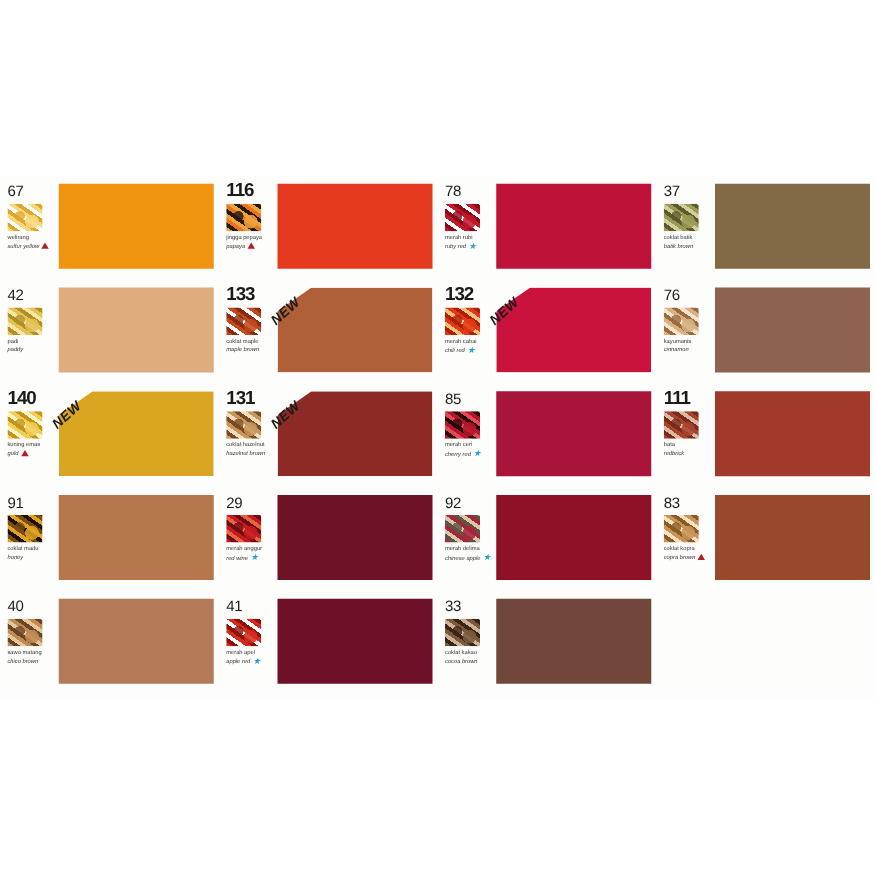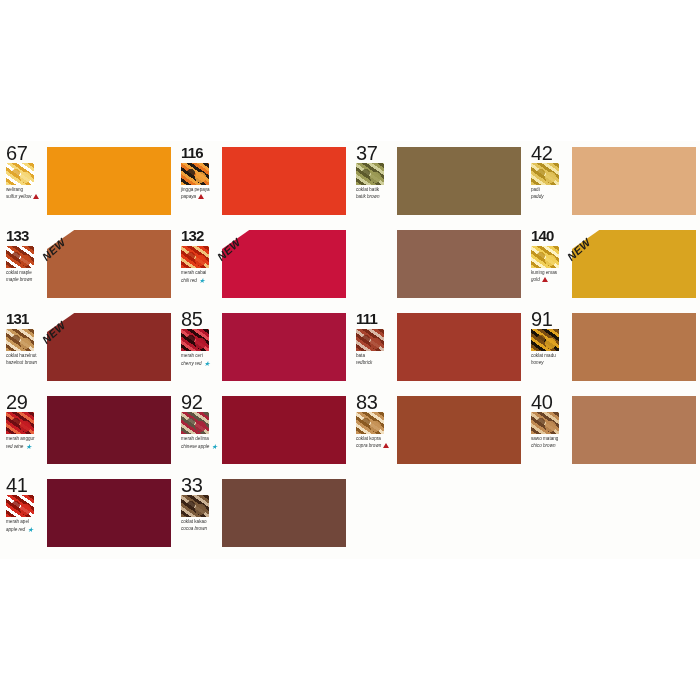--- a/index.html
+++ b/index.html
@@ -56,21 +56,21 @@
 
   .cell-info {
     position: absolute;
     left: 6px;
     top: 4px;
     width: 40px;
     height: 76px;
   }
 
   .code {
-    font-size: 20px;
+    font-size: 12px;
     line-height: 16px;
     font-weight: 400;
     color: #1a1a1a;
     letter-spacing: -0.3px;
     font-family: "Liberation Sans", sans-serif;
   }
   .code.wide { font-size: 15px; letter-spacing: -0.8px; font-weight: bold; }
 
   .thumb {
     width: 28px;
@@ -165,20 +165,34 @@
             </div>
             <div class="names">
               <div class="name-id">jingga pepaya</div>
               <div class="name-en"><span>papaya</span><span class="marker triangle"></span></div>
             </div>
           </div>
           <div class="swatch" style="background: rgb(229, 58, 32);"></div>
         </div>
         <div class="cell">
           <div class="cell-info">
+            <div class="code">78</div>
+            <div class="thumb">
+              <div class="tg" style="background: repeating-linear-gradient(35deg, rgb(193, 24, 44) 0px, rgb(193, 24, 44) 3px, rgb(138, 10, 24) 3px, rgb(138, 10, 24) 6px, rgb(255, 255, 255) 6px, rgb(255, 255, 255) 9px);"></div>
+              <div class="tg" style="background: radial-gradient(circle at 35% 45%, rgba(138, 10, 24, 0.8) 0px, rgba(138, 10, 24, 0.8) 18%, transparent 19%), radial-gradient(circle at 70% 65%, rgba(193, 24, 44, 0.867) 0px, rgba(193, 24, 44, 0.867) 22%, transparent 23%);"></div>
+            </div>
+            <div class="names">
+              <div class="name-id">merah rubi</div>
+              <div class="name-en"><span>ruby red</span><span class="marker star">★</span></div>
+            </div>
+          </div>
+          <div class="swatch" style="background: rgb(190, 18, 56);"></div>
+        </div>
+        <div class="cell">
+          <div class="cell-info">
             <div class="code">37</div>
             <div class="thumb">
               <div class="tg" style="background: repeating-linear-gradient(35deg, rgb(155, 154, 85) 0px, rgb(155, 154, 85) 3px, rgb(92, 90, 44) 3px, rgb(92, 90, 44) 6px, rgb(207, 207, 154) 6px, rgb(207, 207, 154) 9px);"></div>
               <div class="tg" style="background: radial-gradient(circle at 35% 45%, rgba(92, 90, 44, 0.8) 0px, rgba(92, 90, 44, 0.8) 18%, transparent 19%), radial-gradient(circle at 70% 65%, rgba(155, 154, 85, 0.867) 0px, rgba(155, 154, 85, 0.867) 22%, transparent 23%);"></div>
             </div>
             <div class="names">
               <div class="name-id">coklat batik</div>
               <div class="name-en"><span>batik brown</span></div>
             </div>
           </div>
@@ -222,20 +236,31 @@
             </div>
             <div class="names">
               <div class="name-id">merah cabai</div>
               <div class="name-en"><span>chili red</span><span class="marker star">★</span></div>
             </div>
           </div>
           <div class="swatch newcut" style="background: rgb(201, 18, 60);"></div>
           <div class="newbadge">NEW</div>
         </div>
         <div class="cell">
+          <div class="cell-info">
+            <div class="code">76</div>
+            <div class="thumb">
+              <div class="tg" style="background: repeating-linear-gradient(35deg, rgb(214, 177, 132) 0px, rgb(214, 177, 132) 3px, rgb(156, 106, 60) 3px, rgb(156, 106, 60) 6px, rgb(243, 227, 204) 6px, rgb(243, 227, 204) 9px);"></div>
+              <div class="tg" style="background: radial-gradient(circle at 35% 45%, rgba(156, 106, 60, 0.8) 0px, rgba(156, 106, 60, 0.8) 18%, transparent 19%), radial-gradient(circle at 70% 65%, rgba(214, 177, 132, 0.867) 0px, rgba(214, 177, 132, 0.867) 22%, transparent 23%);"></div>
+            </div>
+            <div class="names">
+              <div class="name-id">kayumanis</div>
+              <div class="name-en"><span>cinnamon</span></div>
+            </div>
+          </div>
           <div class="swatch" style="background: rgb(141, 99, 80);"></div>
         </div>
         <div class="cell">
           <div class="cell-info">
             <div class="code wide">140</div>
             <div class="thumb">
               <div class="tg" style="background: repeating-linear-gradient(35deg, rgb(241, 207, 87) 0px, rgb(241, 207, 87) 3px, rgb(194, 148, 28) 3px, rgb(194, 148, 28) 6px, rgb(253, 243, 196) 6px, rgb(253, 243, 196) 9px);"></div>
               <div class="tg" style="background: radial-gradient(circle at 35% 45%, rgba(194, 148, 28, 0.8) 0px, rgba(194, 148, 28, 0.8) 18%, transparent 19%), radial-gradient(circle at 70% 65%, rgba(241, 207, 87, 0.867) 0px, rgba(241, 207, 87, 0.867) 22%, transparent 23%);"></div>
             </div>
             <div class="names">

